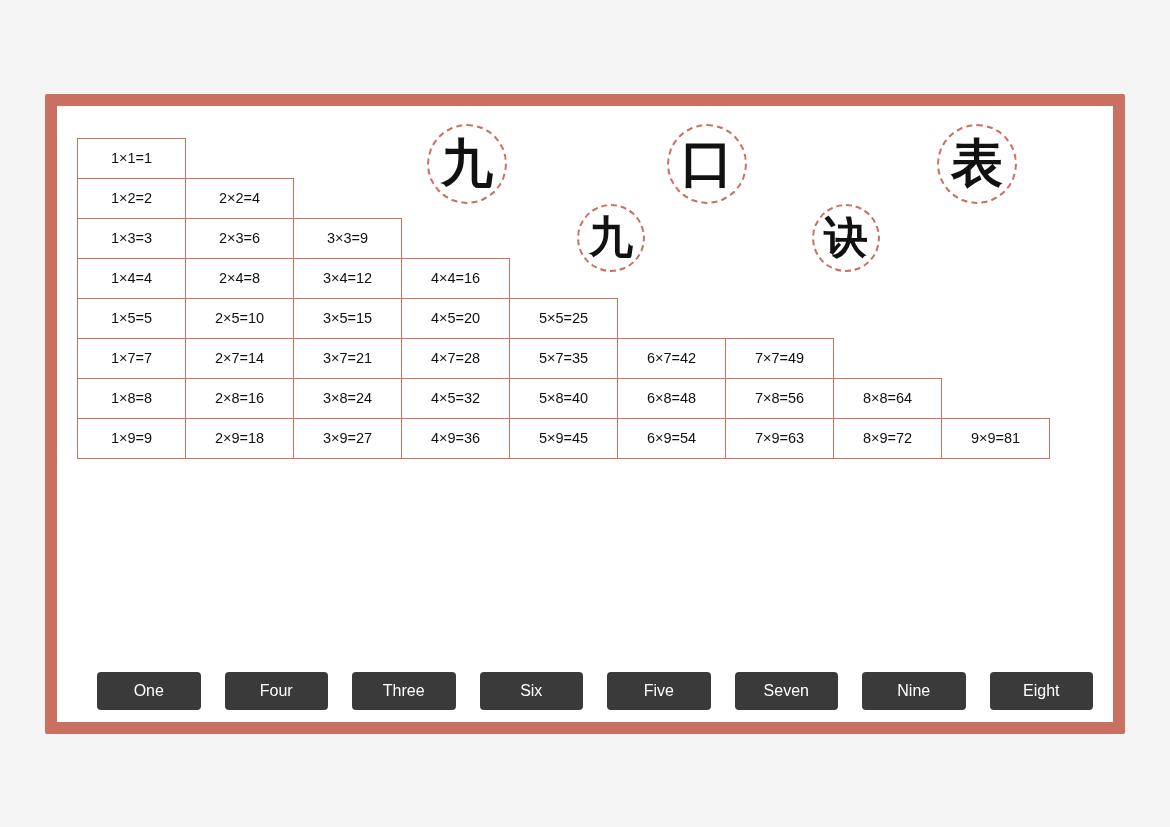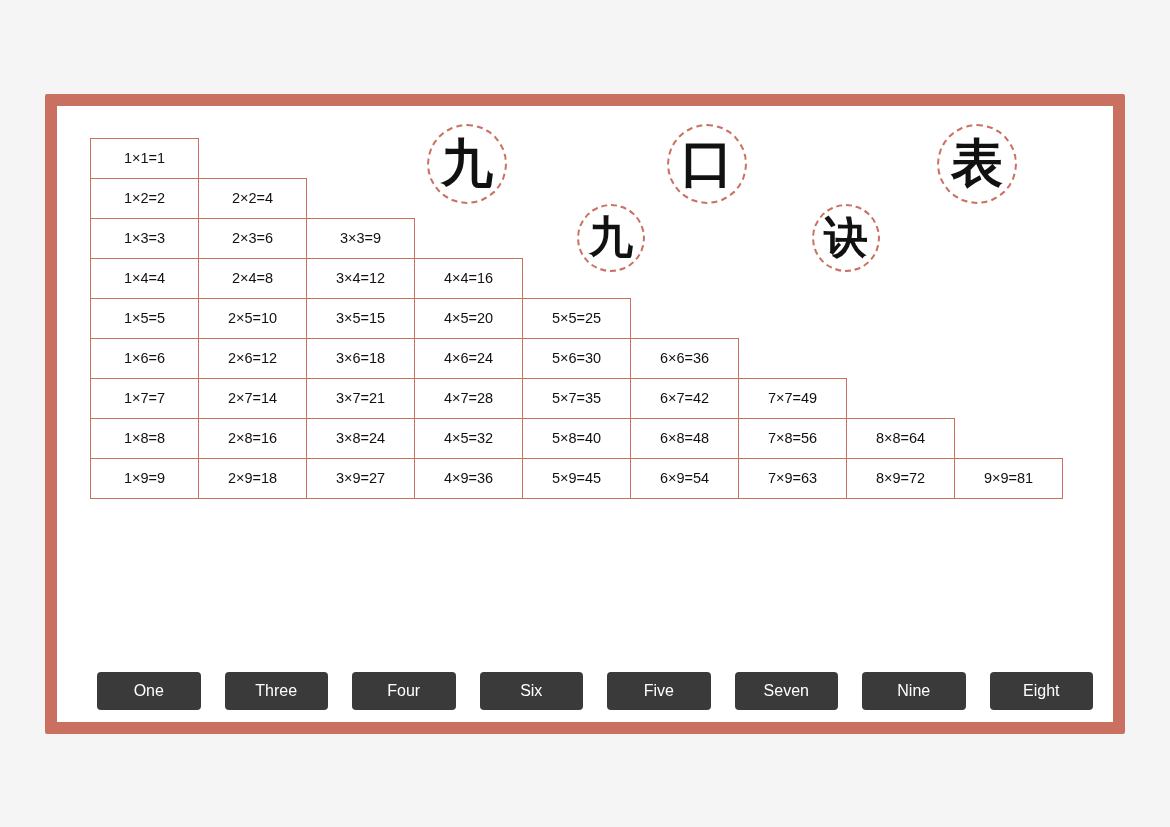--- a/index.html
+++ b/index.html
@@ -46,21 +46,20 @@
     .circle-sm {
       width: 68px;
       height: 68px;
       font-size: 44px;
       margin-top: 10px;
     }
 
     .mult-table {
       border-collapse: collapse;
       margin-top: 12px;
-      margin-left: 13px;
     }
     .mult-table td {
       border: 1px solid #c97060;
       width: 108px;
       height: 40px;
       text-align: center;
       vertical-align: middle;
       font-size: 14.5px;
       color: #111;
       padding: 0 4px;
@@ -172,31 +171,20 @@
             <td>2×5=10</td>
             <td>3×5=15</td>
             <td>4×5=20</td>
             <td>5×5=25</td>
             <td class="empty"></td>
             <td class="empty"></td>
             <td class="empty"></td>
             <td class="empty"></td>
           </tr>
           <tr>
-            <td>1×6=6</td>
-            <td>2×6=12</td>
-            <td>3×6=18</td>
-            <td>4×6=24</td>
-            <td>5×6=30</td>
-            <td>6×6=36</td>
-            <td class="empty"></td>
-            <td class="empty"></td>
-            <td class="empty"></td>
-          </tr>
-          <tr>
             <td>1×7=7</td>
             <td>2×7=14</td>
             <td>3×7=21</td>
             <td>4×7=28</td>
             <td>5×7=35</td>
             <td>6×7=42</td>
             <td>7×7=49</td>
             <td class="empty"></td>
             <td class="empty"></td>
           </tr>
@@ -220,22 +208,22 @@
             <td>6×9=54</td>
             <td>7×9=63</td>
             <td>8×9=72</td>
             <td>9×9=81</td>
           </tr>
         </tbody>
     </table>
 
     <div class="bottom-buttons">
     <button class="btn-num">One</button>
+        <button class="btn-num">Four</button>
         <button class="btn-num">Three</button>
-        <button class="btn-num">Four</button>
         <button class="btn-num">Six</button>
         <button class="btn-num">Five</button>
         <button class="btn-num">Seven</button>
         <button class="btn-num">Nine</button>
         <button class="btn-num">Eight</button>
       </div>
 
   </div>
 </div>
 

